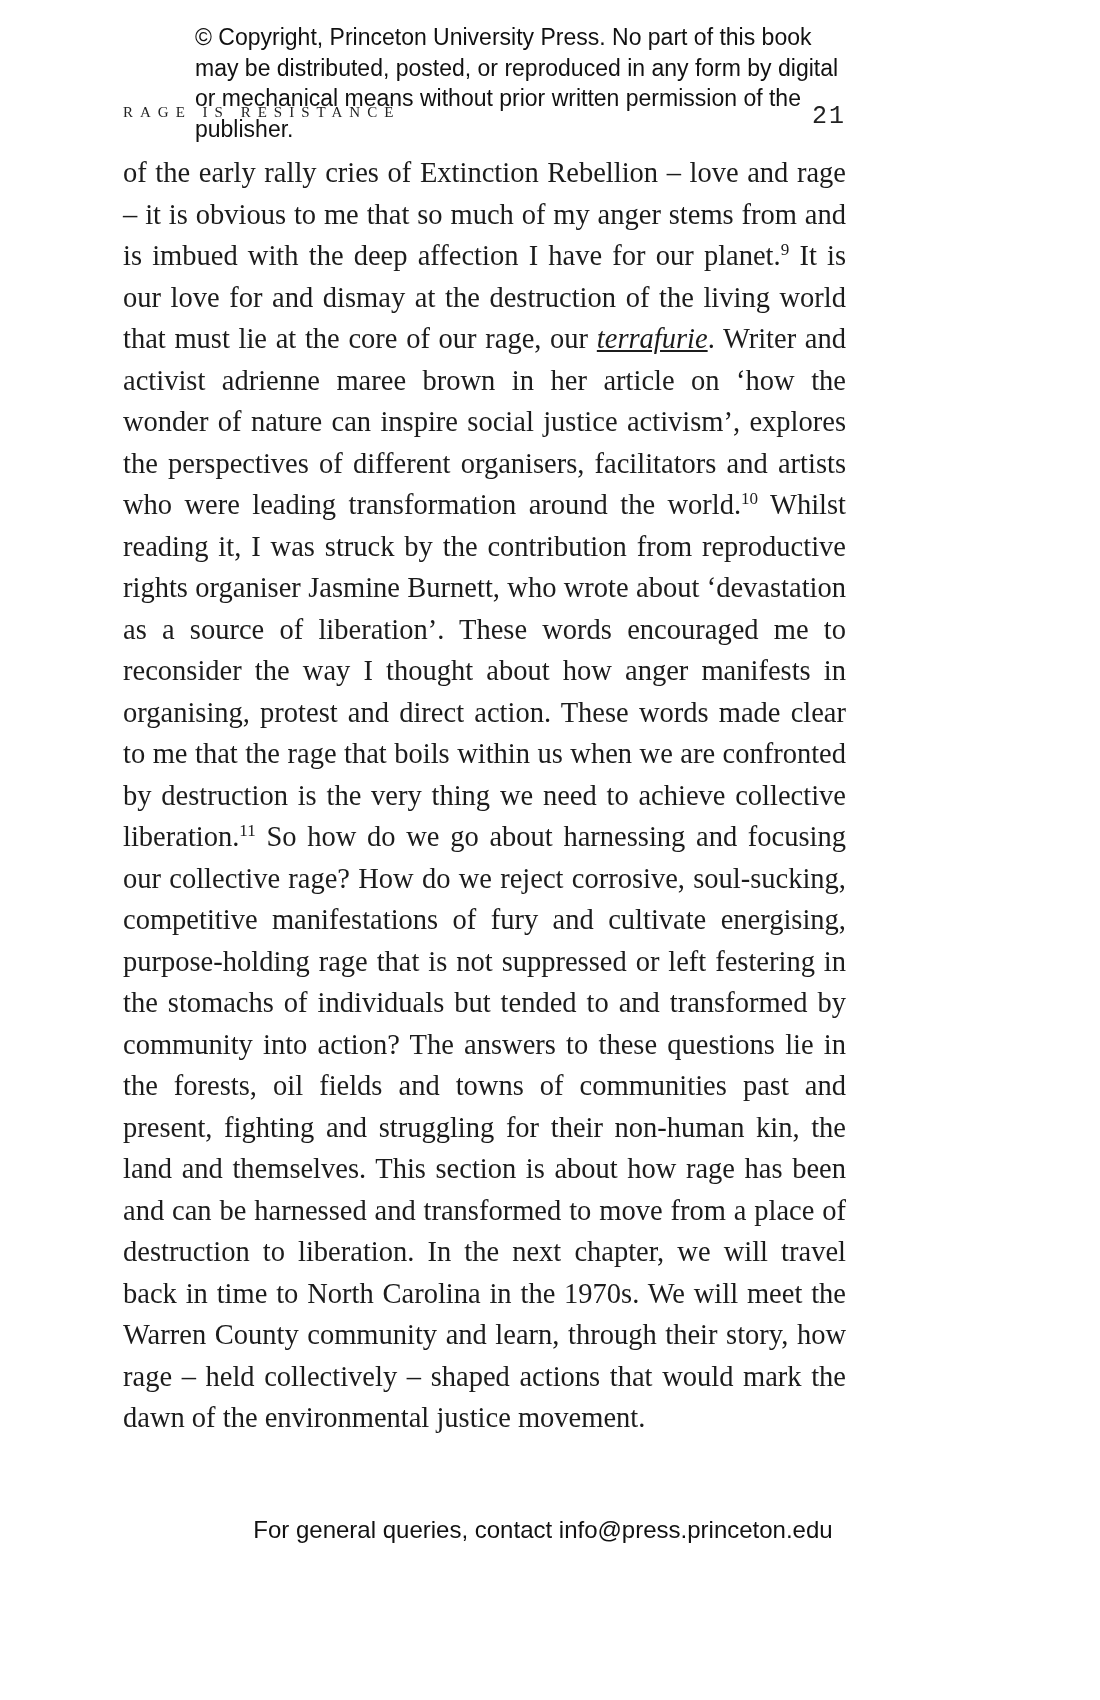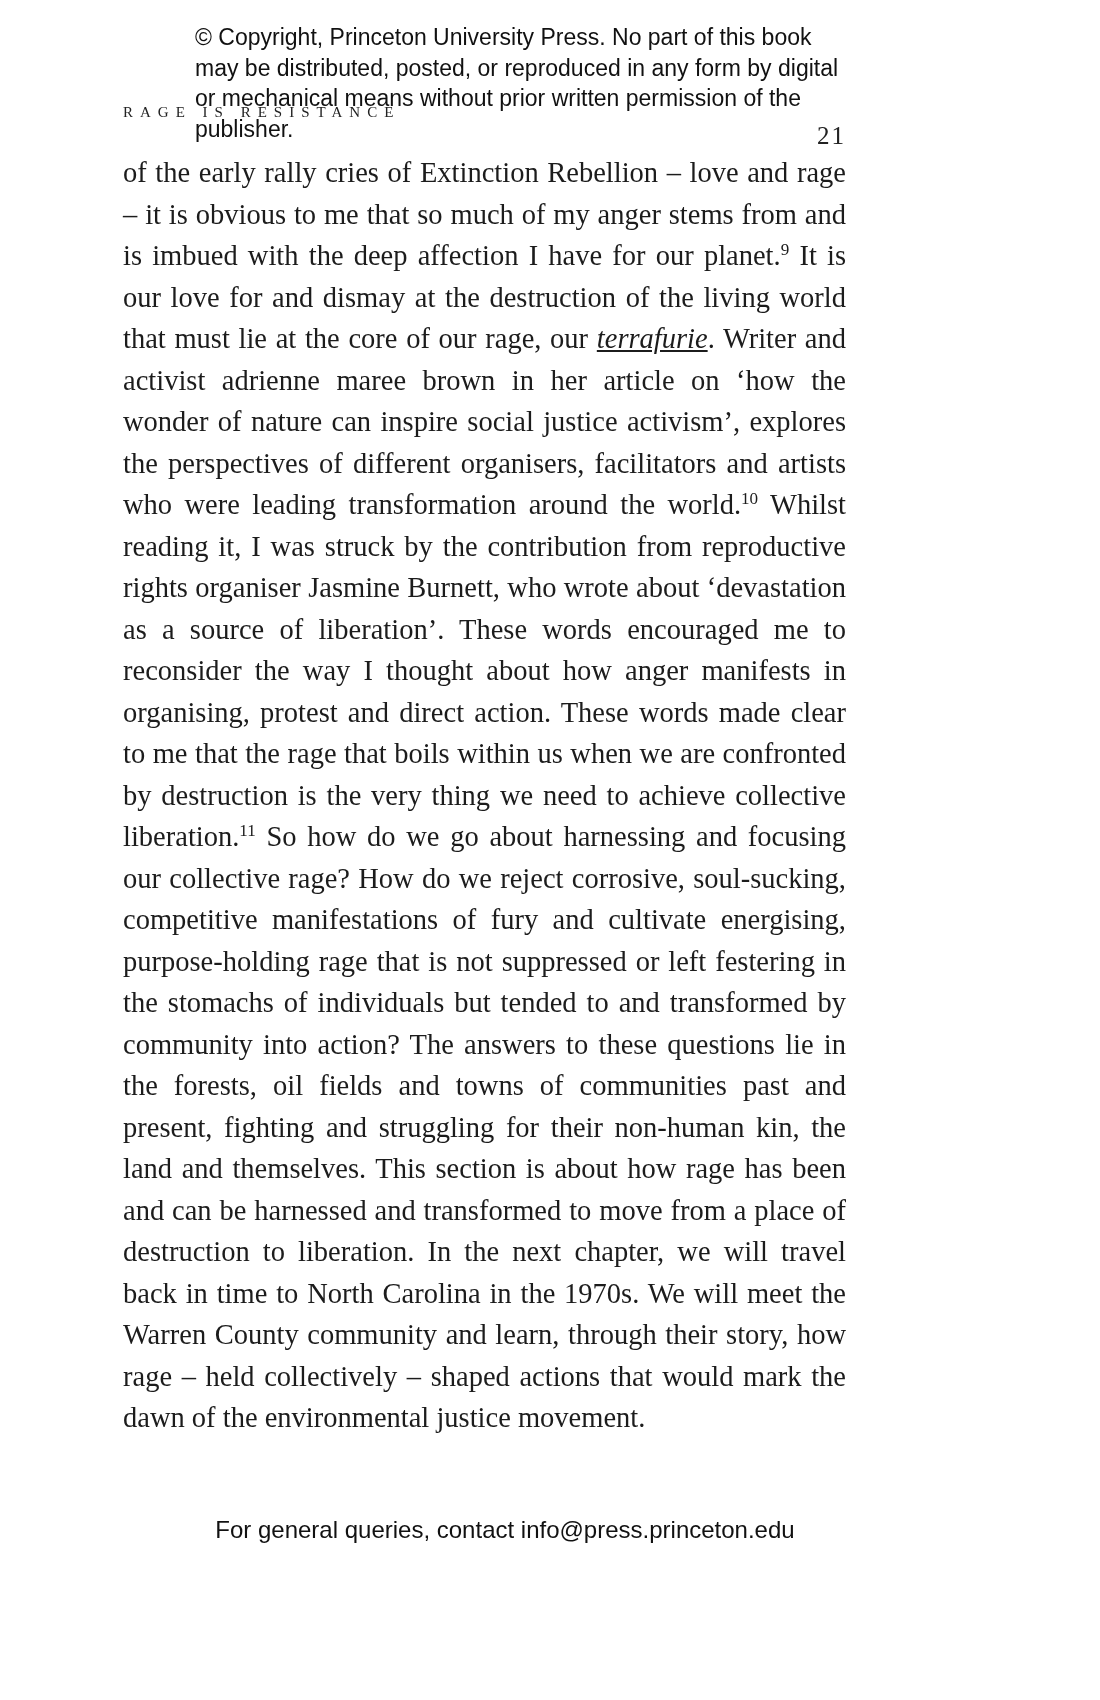--- a/index.html
+++ b/index.html
@@ -35,25 +35,24 @@
     text-align: left;
     font-family: "Liberation Serif", serif;
     font-size: 15px;
     letter-spacing: 7px;
     color: #222222;
   }
   .page-number {
     position: absolute;
     right: 0;
     top: -2px;
-    font-family: Liberation Serif, serif;
+    font-family: Liberation Mono, monospace;
     font-size: 25px;
     letter-spacing: 2px;
     color: #222222;
-    margin-top: 20px;
   }
   .body-text {
     position: absolute;
     top: 152px;
     left: 123px;
     width: 723px;
     font-size: 28.5px;
     line-height: 41.5px;
     text-align: justify;
     color: #1c1c1c;
@@ -66,20 +65,21 @@
   .body-text .seg-italic { font-style: italic; text-decoration: underline; }
   .footer {
     position: absolute;
     top: 1516px;
     left: 0;
     width: 1010px;
     text-align: center;
     font-family: "Liberation Sans", sans-serif;
     font-size: 24px;
     color: #111111;
+    padding-left: 38px;
   }
 </style>
 </head>
 <body>
 
 <div class="page">
 
   <div class="copyright">© Copyright, Princeton University Press. No part of this book may be distributed, posted, or reproduced in any form by digital or mechanical means without prior written permission of the publisher.</div>
 
   <div class="header-row">

